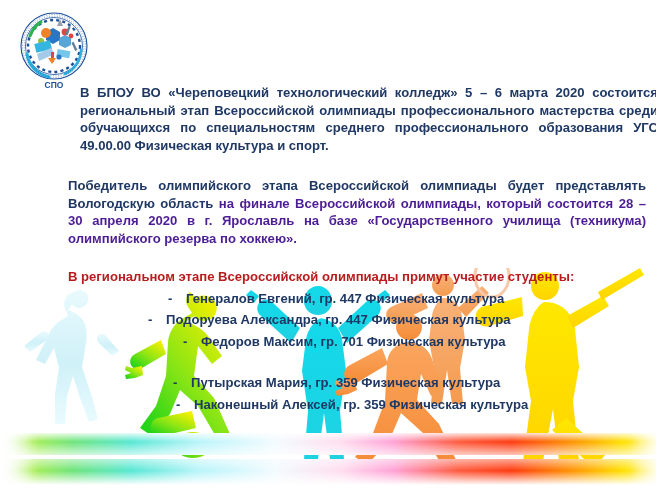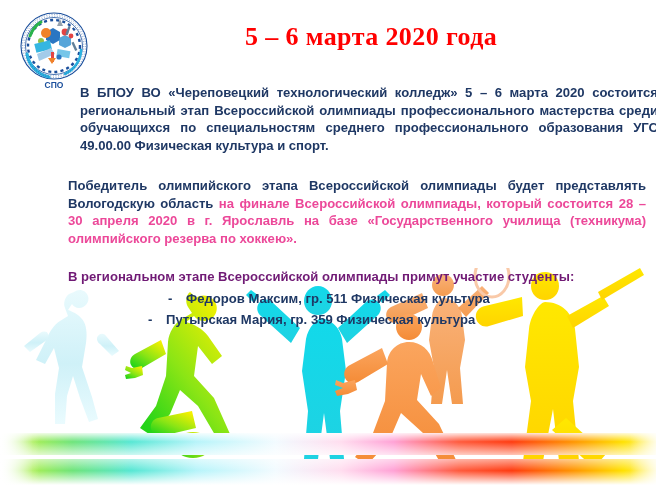--- a/index.html
+++ b/index.html
@@ -77,34 +77,34 @@
     position: absolute;
     left: 68px;
     width: 578px;
     text-align: justify;
     text-align-last: left;
     font-size: 13.1px;
     line-height: 17.5px;
     font-weight: bold;
     color: #1F3864;
   }
-  .para .red { color: #ec4899; }
+  .para .red { color: #4c1d95; }
 
   #para-1 { top: 84px; margin-left: 12px; }
   #para-2 { top: 177px; }
 
   #para-3 {
     position: absolute;
     left: 68px;
     top: 268px;
     width: 578px;
     font-size: 13.1px;
     line-height: 17.5px;
     font-weight: bold;
-    color: #701a75;
+    color: #b91c1c;
     text-align: left;
     white-space: nowrap;
   }
 
   
   #student-list {
     position: absolute;
     left: 68px;
     top: 288px;
     width: 578px;
@@ -124,21 +124,21 @@
     display: inline-block;
     width: 18px;
     color: #1F3864;
   }
   .li-inner { display: inline-block; }
 
   
   #student-list li:nth-child(1) { padding-left: 100px; }
   #student-list li:nth-child(2) { padding-left: 80px; }
   #student-list li:nth-child(3) { padding-left: 115px; }
-  #student-list li:nth-child(4) { padding-left: 105px; }
+  #student-list li:nth-child(4) { padding-left: 105px; margin-top: 20px; }
   #student-list li:nth-child(5) { padding-left: 108px; }
   #student-list li:nth-child(6) { padding-left: 72px; }
 </style>
 </head>
 <body>
 
 <div id="poster">
 
   <svg id="art-layer" viewBox="0 0 656 222" aria-hidden="true">
     <defs>
@@ -306,31 +306,33 @@
         <rect x="60" y="34" width="2.4" height="9" fill="#5A7A95" transform="rotate(-25 61 38)"></rect>
       </g>
 
       <g fill="none" stroke="#1B4F9C" stroke-width="0.55" opacity="0.9">
         <circle cx="41" cy="38" r="31.5" stroke-dasharray="1.1 1.5"></circle>
         <circle cx="41" cy="38" r="29.8" stroke-dasharray="1.1 1.5"></circle>
       </g>
       <text x="41" y="80" text-anchor="middle" font-family="'Liberation Sans', sans-serif" font-size="8.5" font-weight="bold" fill="#1B4F9C">СПО</text>
     </svg>
 
-    <div id="title">5 – 6 марта 2020 года</div>
 
     <div class="para" id="para-1">
       <span>В БПОУ ВО «Череповецкий технологический колледж» 5 – 6 марта 2020 состоится региональный этап Всероссийской олимпиады профессионального мастерства среди обучающихся по специальностям среднего профессионального образования УГС 49.00.00 Физическая культура и спорт.</span>
     </div>
 
     <div class="para" id="para-2">
       <span>Победитель олимпийского этапа Всероссийской олимпиады будет представлять Вологодскую область </span><span class="red">на финале Всероссийской олимпиады, который состоится 28 – 30 апреля 2020 в г. Ярославль на базе «Государственного училища (техникума) олимпийского резерва по хоккею».</span>
     </div>
 
     <div id="para-3">В региональном этапе Всероссийской олимпиады примут участие студенты:</div>
 
     <ul id="student-list">
-      <li><span class="dash">-</span><span class="li-inner">Федоров Максим, гр. 511 Физическая культура</span></li>
+      <li><span class="dash">-</span><span class="li-inner">Генералов Евгений, гр. 447 Физическая культура</span></li>
+      <li><span class="dash">-</span><span class="li-inner">Подоруева Александра, гр. 447 Физическая культура</span></li>
+      <li><span class="dash">-</span><span class="li-inner">Федоров Максим, гр. 701 Физическая культура</span></li>
       <li><span class="dash">-</span><span class="li-inner">Путырская Мария, гр. 359 Физическая культура</span></li>
+      <li><span class="dash">-</span><span class="li-inner">Наконешный Алексей, гр. 359 Физическая культура</span></li>
     </ul>
 
   </div>
 </div>
 
 </body></html>

